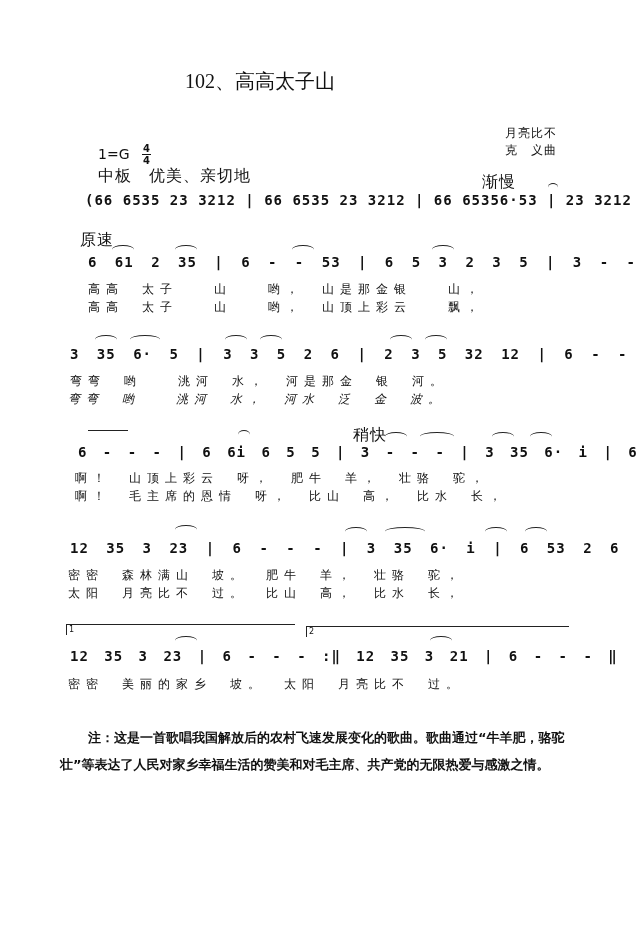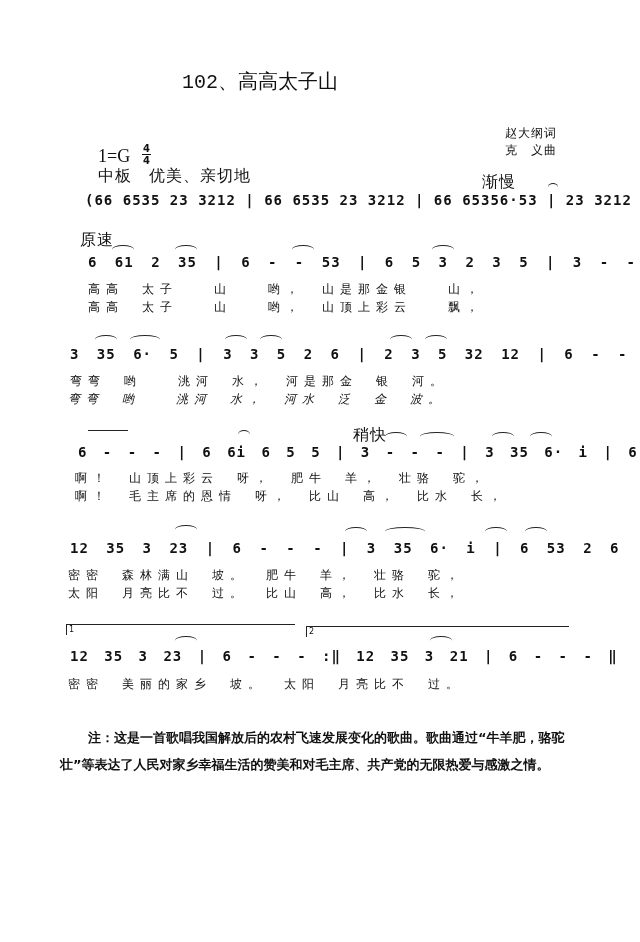--- a/index.html
+++ b/index.html
@@ -1,37 +1,37 @@
 <!DOCTYPE html>
 <html><head>
 <meta charset="utf-8">
 <style>
   html, body { margin:0; padding:0; background:#fff; }
   body { width:640px; height:942px; position:relative; overflow:hidden;
          font-family:"DejaVu Sans", sans-serif; color:#111; }
   .abs { position:absolute; white-space:pre; }
-  .title { top:68px; left:0; width:520px; text-align:center; font-family:Liberation Mono, monospace; font-size:20px; }
+  .title { top:68px; left:0; width:520px; text-align:center; font-family:Liberation Serif, serif; font-size:20px; }
   .credit { font-size:12px; letter-spacing:1px; }
-  .key { font-size:18px;font-family:Liberation Serif, serif; }
+  .key { font-size:14px; }
   .frac { position:absolute; font-size:10px; font-weight:bold; line-height:9px; text-align:center; }
   .frac .line { border-top:1px solid #111; width:9px; margin:1px 0; }
   .small { font-size:16px; letter-spacing:1px; }
   .notes { font-family:"DejaVu Sans Mono", monospace; font-size:14px; font-weight:bold; letter-spacing:1px; }
   .lyr { font-size:12px; letter-spacing:6px; }
   .arc { position:absolute; border-top:1.3px solid #222; border-radius:50% 50% 0 0; height:8px; }
   .ul { position:absolute; border-top:1px solid #222; height:0; }
   .volta { position:absolute; border-top:1px solid #222; border-left:1px solid #222; height:10px; font-size:8px; padding-left:2px; }
   .note-text { position:absolute; left:60px; width:530px; font-size:13px; line-height:27px; font-weight:bold; }
 </style>
 </head>
 <body>
 
 <div class="abs title">102、高高太子山</div>
 
-<div class="abs credit" style="top:125px;left:505px;">赵大纲词</div>
+<div class="abs credit" style="top:125px;left:505px;">月亮比不</div>
 <div class="abs credit" style="top:142px;left:505px;">克　义曲</div>
 
 <div class="abs key" style="top:146px;left:98px;">1=G</div>
 <div class="frac" style="top:144px;left:142px;">
   <div>4</div>
   <div class="line"></div>
   <div>4</div>
 </div>
 <div class="abs small" style="top:166px;left:98px;">中板　优美、亲切地</div>
 <div class="abs small" style="top:172px;left:482px;">渐慢</div>

